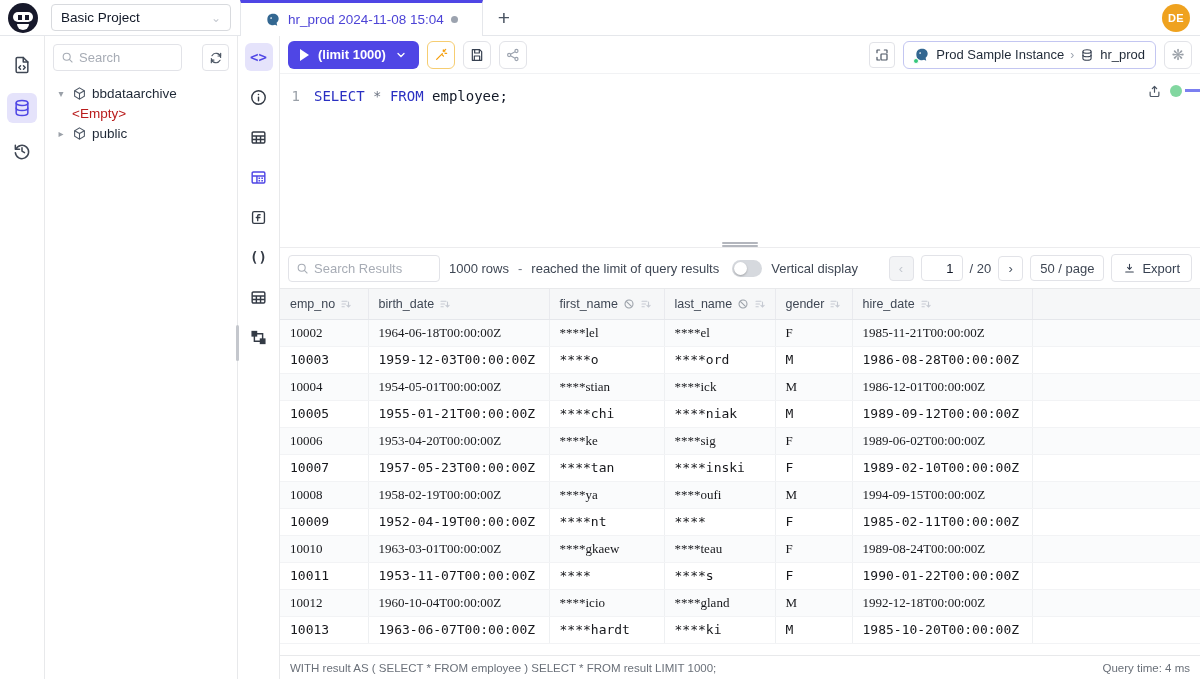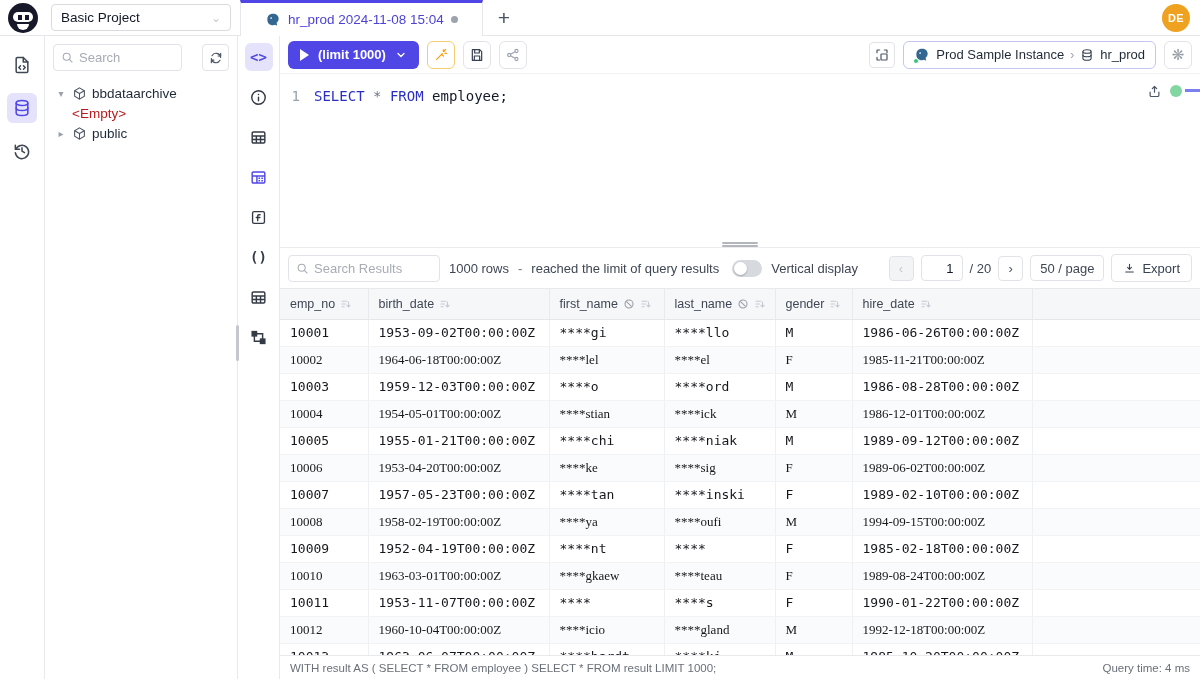--- a/index.html
+++ b/index.html
@@ -451,29 +451,20 @@
                   <span>hire_date</span>
                   <svg viewBox="0 0 24 24" fill="none" stroke="#c6cad2" stroke-width="2.2" stroke-linecap="round">
                     <path d="M4 6.5h10M4 12h7M4 17.5h4.5M17 8v9.5M13.8 14.8L17 18l3.2-3.2"></path>
                   </svg>
                 </span>
               </th>
               <th style="border-right: none;"></th>
             </tr>
           </thead>
         <tbody>
-            <tr class="odd">
-              <td>10001</td>
-              <td>1953-09-02T00:00:00Z</td>
-              <td>****gi</td>
-              <td>****llo</td>
-              <td>M</td>
-              <td>1986-06-26T00:00:00Z</td>
-              <td style="border-right: none;"></td>
-            </tr>
             <tr class="even">
               <td>10002</td>
               <td>1964-06-18T00:00:00Z</td>
               <td>****lel</td>
               <td>****el</td>
               <td>F</td>
               <td>1985-11-21T00:00:00Z</td>
               <td style="border-right: none;"></td>
             </tr>
             <tr class="odd">
@@ -529,21 +520,21 @@
               <td>M</td>
               <td>1994-09-15T00:00:00Z</td>
               <td style="border-right: none;"></td>
             </tr>
             <tr class="odd">
               <td>10009</td>
               <td>1952-04-19T00:00:00Z</td>
               <td>****nt</td>
               <td>****</td>
               <td>F</td>
-              <td>1985-02-18T00:00:00Z</td>
+              <td>1985-02-11T00:00:00Z</td>
               <td style="border-right: none;"></td>
             </tr>
             <tr class="even">
               <td>10010</td>
               <td>1963-03-01T00:00:00Z</td>
               <td>****gkaew</td>
               <td>****teau</td>
               <td>F</td>
               <td>1989-08-24T00:00:00Z</td>
               <td style="border-right: none;"></td>

